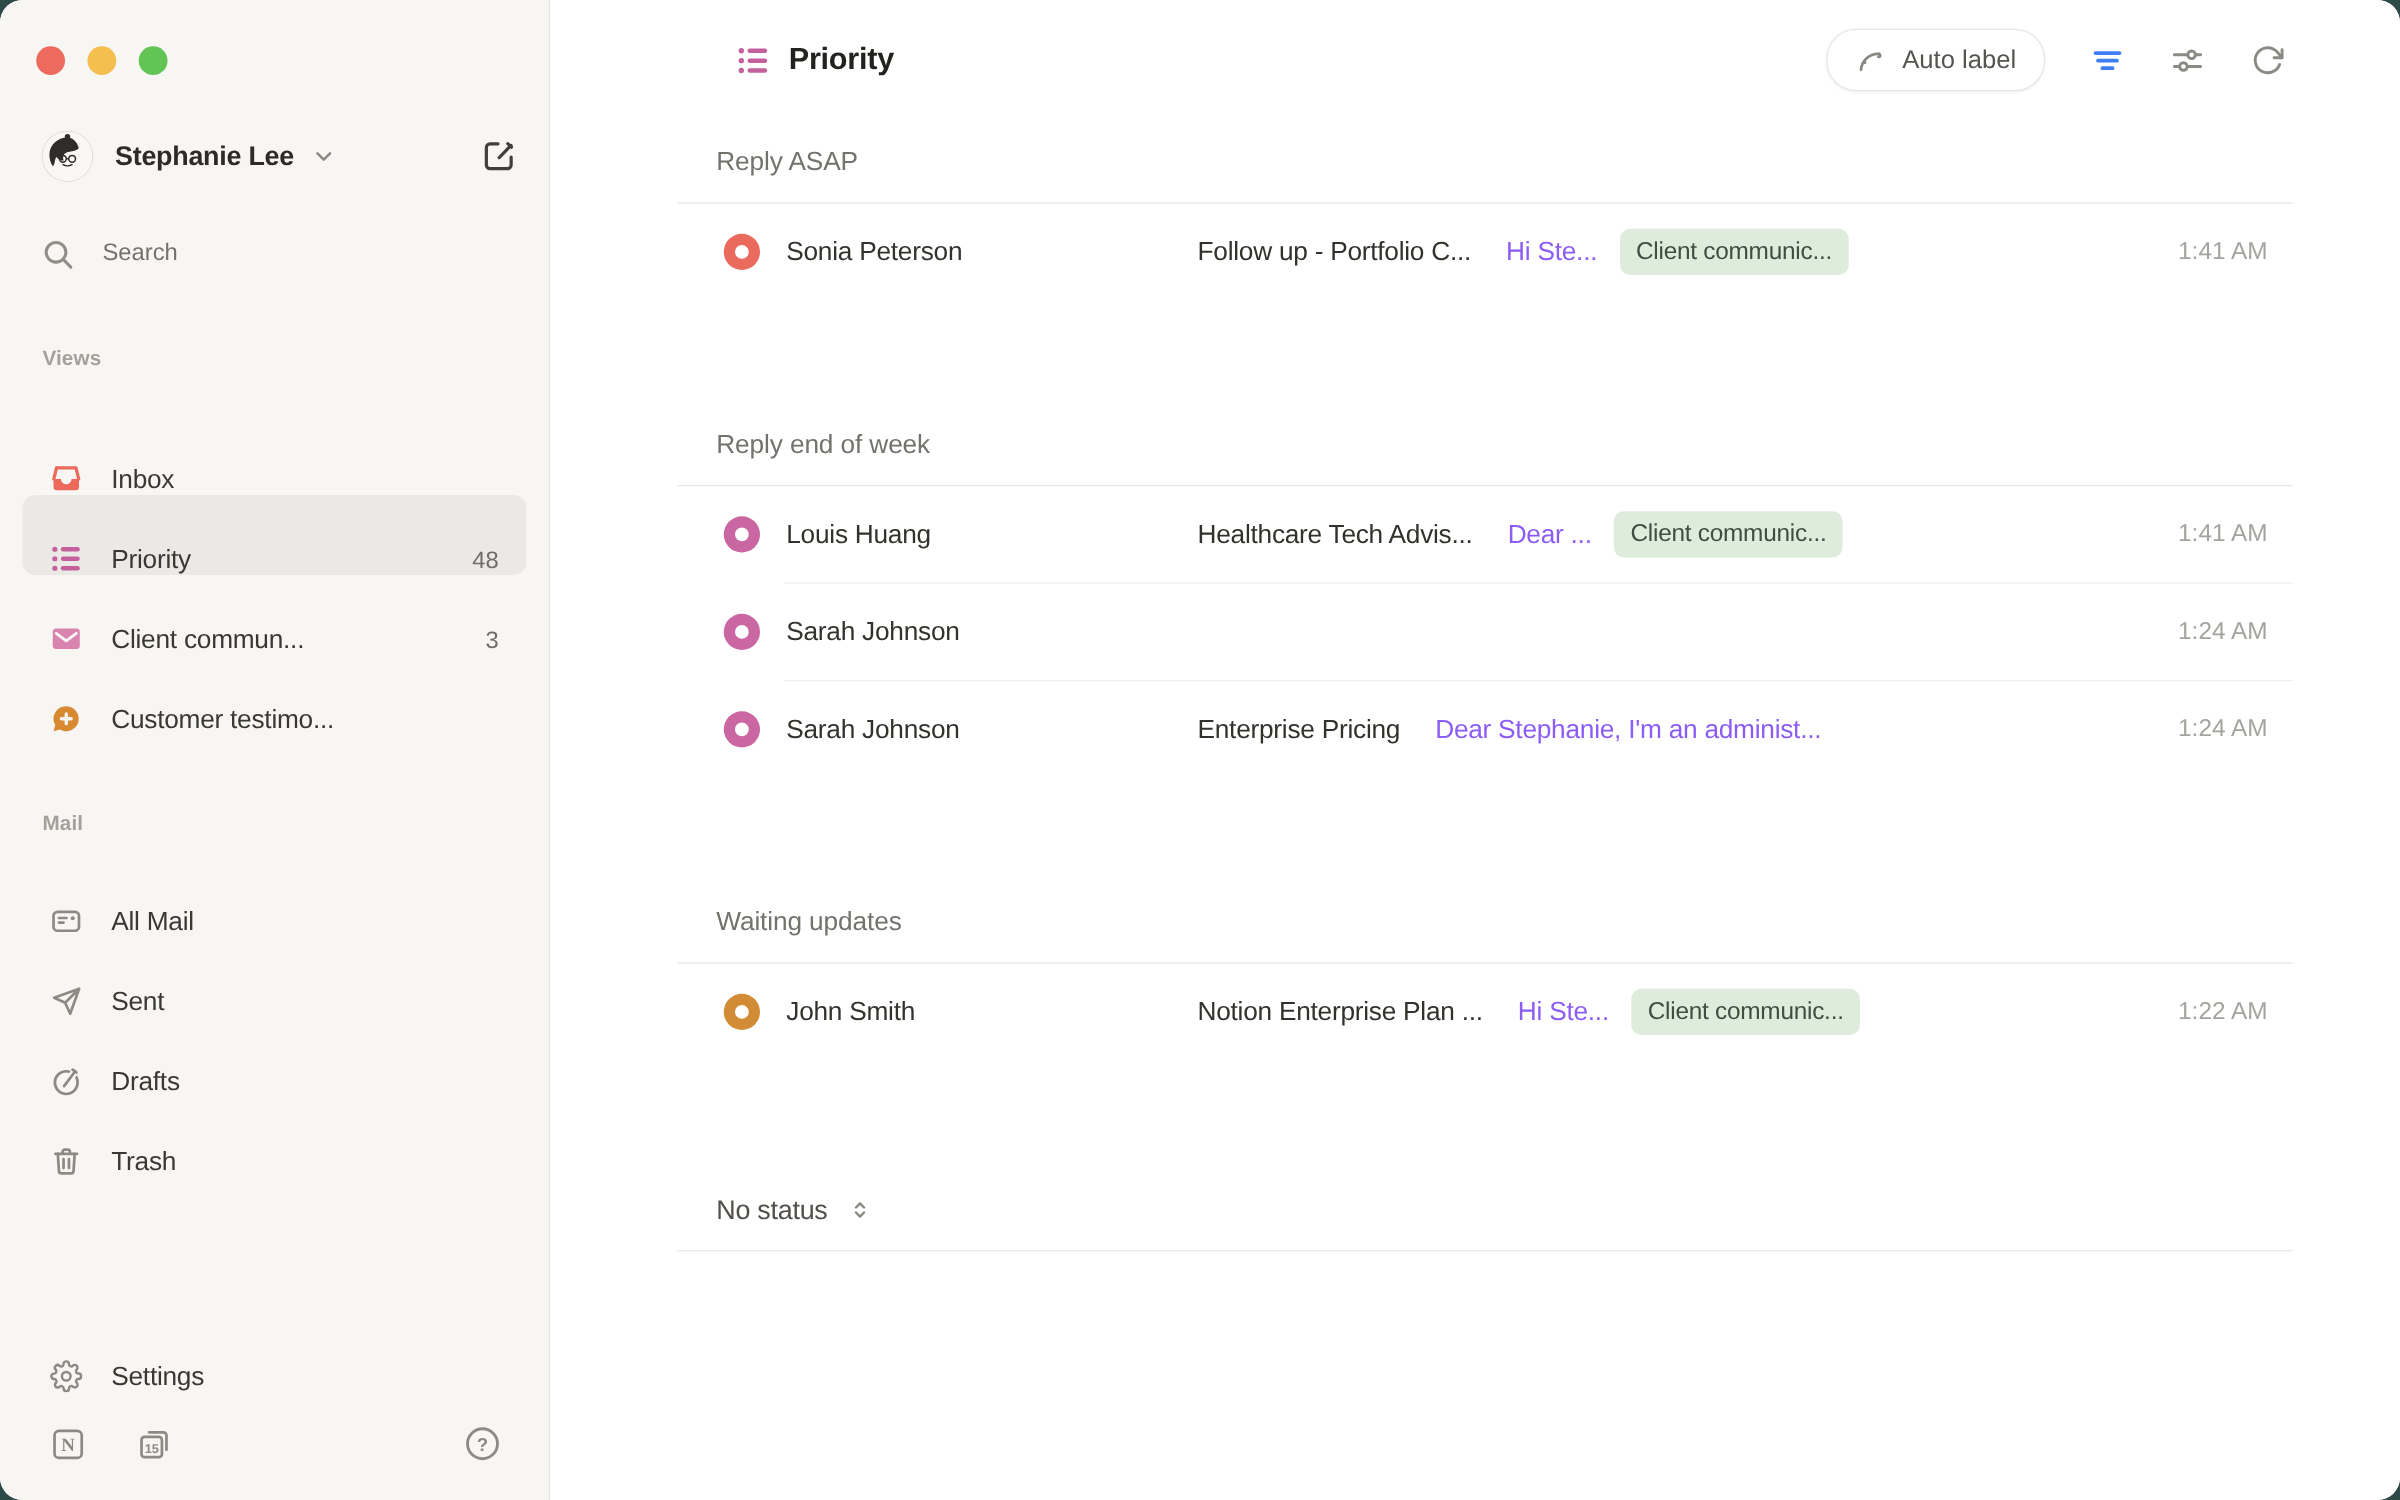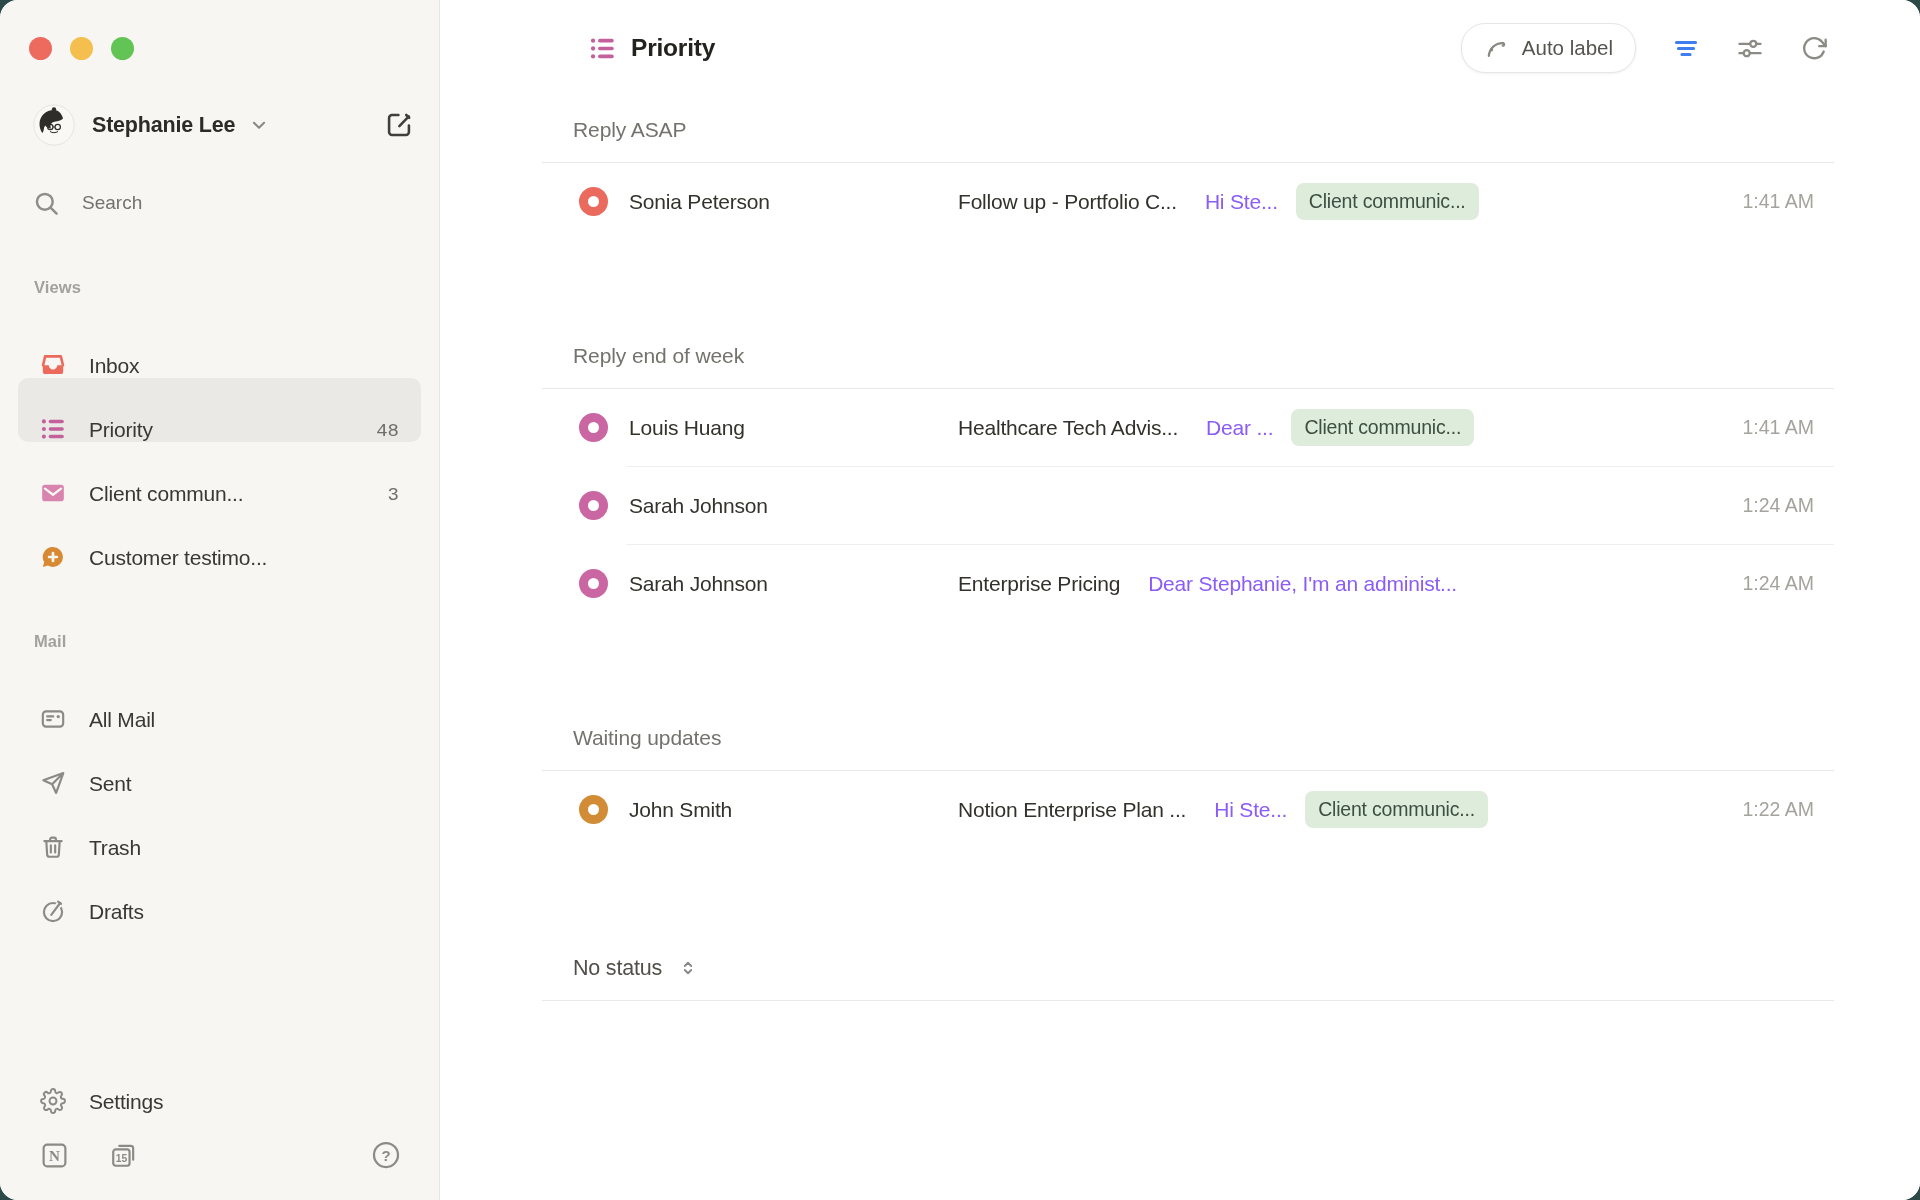--- a/index.html
+++ b/index.html
@@ -22,31 +22,31 @@
   .traffic{display:flex;gap:18px;padding:37px 0 0 29px;}
   .traffic span{width:23px;height:23px;border-radius:50%;display:block;}
   .profile-row{display:flex;align-items:center;margin:40px 26px 0 33px;height:50px;}
   .avatar{width:42px;height:42px;border-radius:50%;flex:0 0 auto;}
   .profile-name{margin-left:17px;font-size:21.5px;font-weight:700;color:#2c2b27;letter-spacing:-0.2px;}
   .chevron{margin-left:13px;display:flex;color:#8a8882;}
   .compose{margin-left:auto;display:flex;color:#403f3b;cursor:pointer;}
   .search-row{display:flex;align-items:center;margin:28px 26px 0 33px;height:50px;color:#8f8e88;cursor:pointer;}
   .search-row .slabel{margin-left:22px;font-size:19px;color:#73726c;}
   .section-label{padding-left:34px;font-size:16.5px;font-weight:600;color:#a3a19b;letter-spacing:0.1px;}
-  .sl-views{margin-top:44px;margin-bottom:12px;height:30px;display:flex;align-items:center;}
+  .sl-views{margin-top:44px;margin-bottom:30px;height:30px;display:flex;align-items:center;}
   .sl-mail{margin-top:56px;margin-bottom:12px;height:30px;display:flex;align-items:center;}
   .nav-item{
     margin:0 18px;padding:0 22px;height:64px;border-radius:10px;
     display:flex;align-items:flex-end;cursor:pointer;box-sizing:border-box;
   }
   .nav-item.selected{background:#ebe9e6;}
   .nav-icon{width:26px;height:26px;display:flex;align-items:center;justify-content:center;flex:0 0 auto;}
   .nav-label{margin-left:23px;font-size:21px;color:#393832;letter-spacing:-0.2px;flex:1;
     white-space:nowrap;overflow:hidden;}
-  .nav-count{font-size:19px;color:#6e6d68;font-family:Liberation Mono, monospace;}
+  .nav-count{font-size:19px;color:#6e6d68;}
   .gray-ic{color:#8b8a84;}
   .sidebar-bottom{margin-top:auto;}
   .bottom-icons{display:flex;align-items:center;padding:26px 38px 30px 40px;color:#8b8a84;}
   .bottom-icons .gap{width:40px;}
   .bottom-icons .push{flex:1;}
   
   .main{flex:1;display:flex;flex-direction:column;background:#fff;min-width:0;}
   .main-header{height:96px;display:flex;align-items:center;padding:0 92px 0 149px;box-sizing:border-box;}
   .title-icon{width:27px;height:27px;display:flex;}
   .main-title{margin-left:15px;font-size:24.5px;font-weight:700;color:#23221f;letter-spacing:-0.2px;}
@@ -199,38 +199,38 @@
           <svg width="26" height="26" viewBox="0 0 24 24">
             <path d="M21.5 2.8L11.2 13.1M21.5 2.8l-6.6 18.4-3.7-8.1-8.1-3.7z" fill="none" stroke="currentColor" stroke-width="2" stroke-linecap="round" stroke-linejoin="round"></path>
           </svg>
         </span>
         <span class="nav-label">Sent</span>
       </div>
 
       <div class="nav-item">
         <span class="nav-icon gray-ic">
           <svg width="26" height="26" viewBox="0 0 24 24">
-            <path d="M4 6.5h16M9.3 6.5V5a1.6 1.6 0 0 1 1.6-1.6h2.2A1.6 1.6 0 0 1 14.7 5v1.5" fill="none" stroke="currentColor" stroke-width="2" stroke-linecap="round"></path>
-            <path d="M5.8 6.5l.8 12.6a2 2 0 0 0 2 1.9h6.8a2 2 0 0 0 2-1.9l.8-12.6" fill="none" stroke="currentColor" stroke-width="2" stroke-linecap="round" stroke-linejoin="round"></path>
-            <path d="M10 10.5v6.5M14 10.5v6.5" stroke="currentColor" stroke-width="2" stroke-linecap="round"></path>
-          </svg>
-        </span>
-        <span class="nav-label">Trash</span>
-      </div>
-
-      <div class="nav-item">
-        <span class="nav-icon gray-ic">
-          <svg width="26" height="26" viewBox="0 0 24 24">
             <circle cx="12" cy="13" r="8.4" fill="none" stroke="currentColor" stroke-width="2"></circle>
             <path d="M18.6 4.6L10.4 15.6" stroke="#f7f6f3" stroke-width="5.5" stroke-linecap="round"></path>
             <path d="M18.6 4.6L10.4 15.6" stroke="currentColor" stroke-width="2" stroke-linecap="round"></path>
             <path d="M16.7 3.4l2.8 2.1" stroke="currentColor" stroke-width="2" stroke-linecap="round"></path>
           </svg>
         </span>
         <span class="nav-label">Drafts</span>
+      </div>
+
+      <div class="nav-item">
+        <span class="nav-icon gray-ic">
+          <svg width="26" height="26" viewBox="0 0 24 24">
+            <path d="M4 6.5h16M9.3 6.5V5a1.6 1.6 0 0 1 1.6-1.6h2.2A1.6 1.6 0 0 1 14.7 5v1.5" fill="none" stroke="currentColor" stroke-width="2" stroke-linecap="round"></path>
+            <path d="M5.8 6.5l.8 12.6a2 2 0 0 0 2 1.9h6.8a2 2 0 0 0 2-1.9l.8-12.6" fill="none" stroke="currentColor" stroke-width="2" stroke-linecap="round" stroke-linejoin="round"></path>
+            <path d="M10 10.5v6.5M14 10.5v6.5" stroke="currentColor" stroke-width="2" stroke-linecap="round"></path>
+          </svg>
+        </span>
+        <span class="nav-label">Trash</span>
       </div>
     </nav>
 
     <div class="sidebar-bottom">
       <div class="nav-item">
         <span class="nav-icon gray-ic">
           <svg width="26" height="26" viewBox="0 0 24 24" fill="none" stroke="currentColor" stroke-width="1.8" stroke-linecap="round" stroke-linejoin="round">
             <circle cx="12" cy="12" r="3.2"></circle>
             <path d="M19.4 15a1.65 1.65 0 0 0 .33 1.82l.06.06a2 2 0 1 1-2.83 2.83l-.06-.06a1.65 1.65 0 0 0-1.82-.33 1.65 1.65 0 0 0-1 1.51V21a2 2 0 1 1-4 0v-.09A1.65 1.65 0 0 0 9 19.4a1.65 1.65 0 0 0-1.82.33l-.06.06a2 2 0 1 1-2.83-2.83l.06-.06a1.65 1.65 0 0 0 .33-1.82 1.65 1.65 0 0 0-1.51-1H3a2 2 0 1 1 0-4h.09A1.65 1.65 0 0 0 4.6 9a1.65 1.65 0 0 0-.33-1.82l-.06-.06a2 2 0 1 1 2.83-2.83l.06.06a1.65 1.65 0 0 0 1.82.33H9a1.65 1.65 0 0 0 1-1.51V3a2 2 0 1 1 4 0v.09a1.65 1.65 0 0 0 1 1.51 1.65 1.65 0 0 0 1.82-.33l.06-.06a2 2 0 1 1 2.83 2.83l-.06.06a1.65 1.65 0 0 0-.33 1.82V9a1.65 1.65 0 0 0 1.51 1H21a2 2 0 1 1 0 4h-.09a1.65 1.65 0 0 0-1.51 1z"></path>
           </svg>

